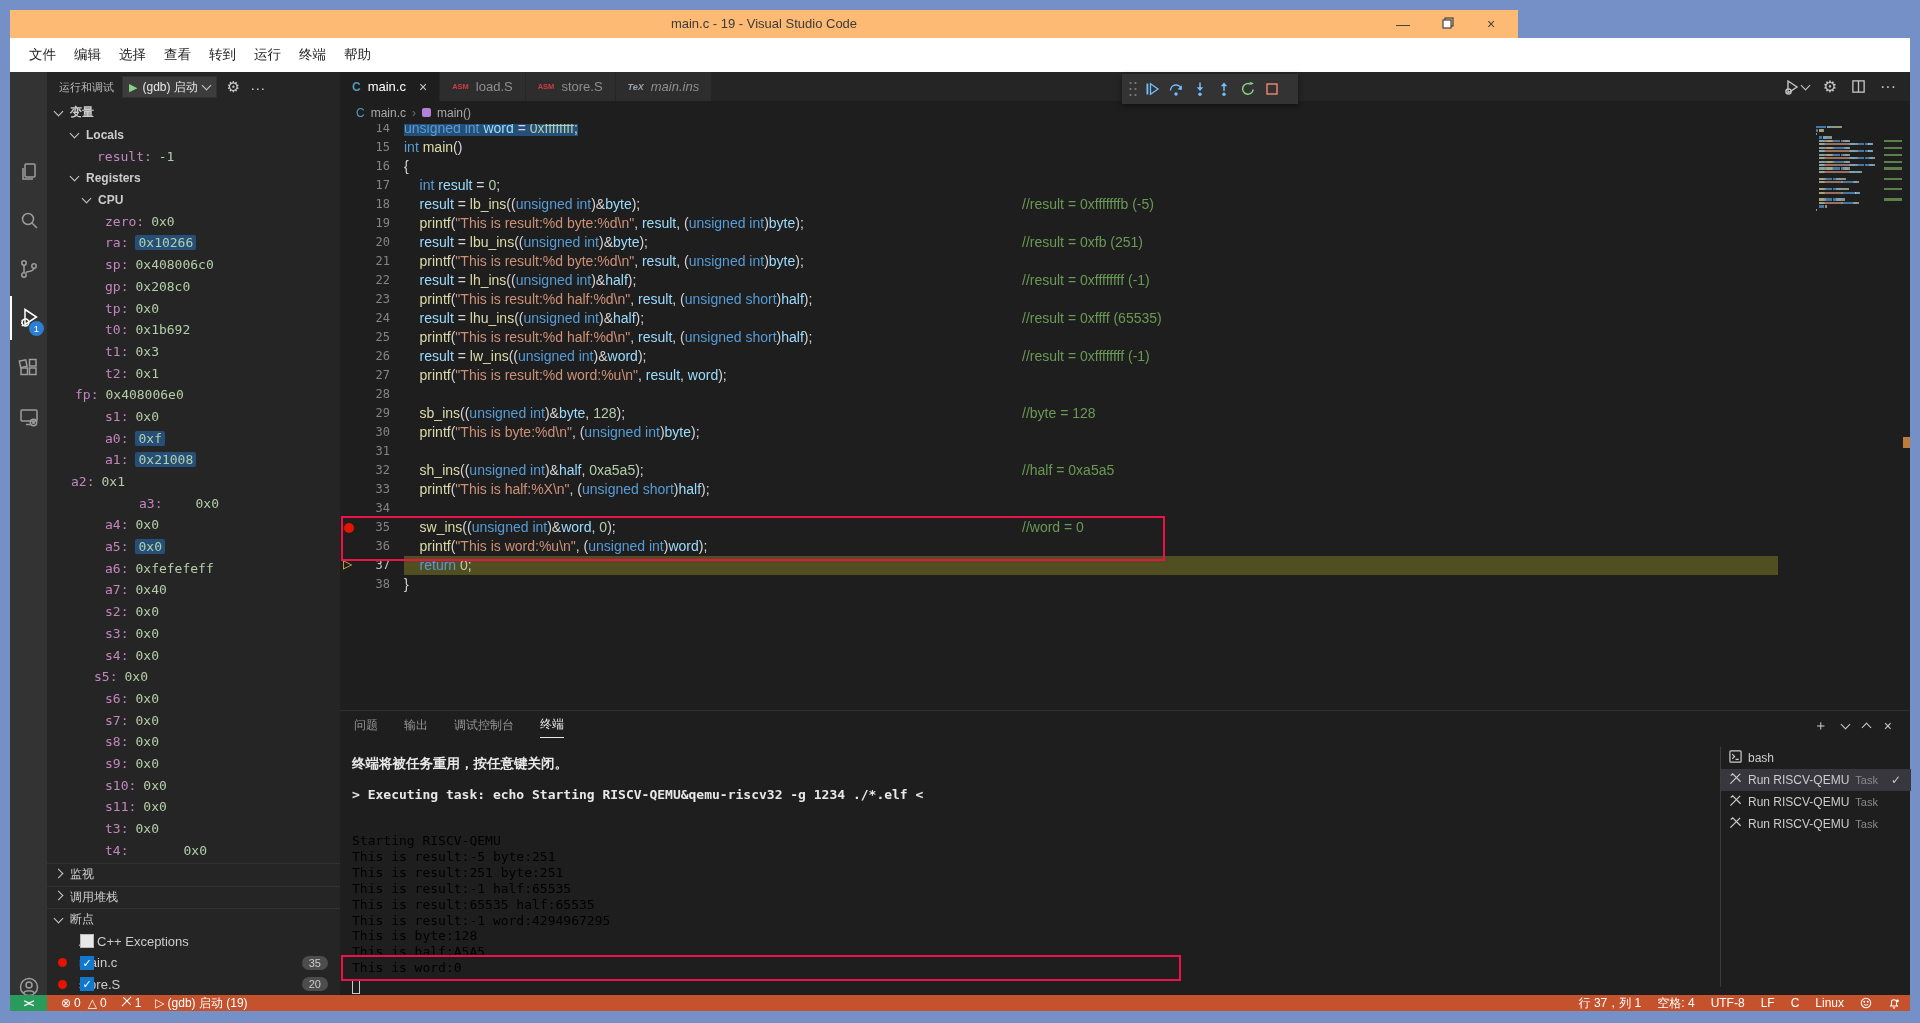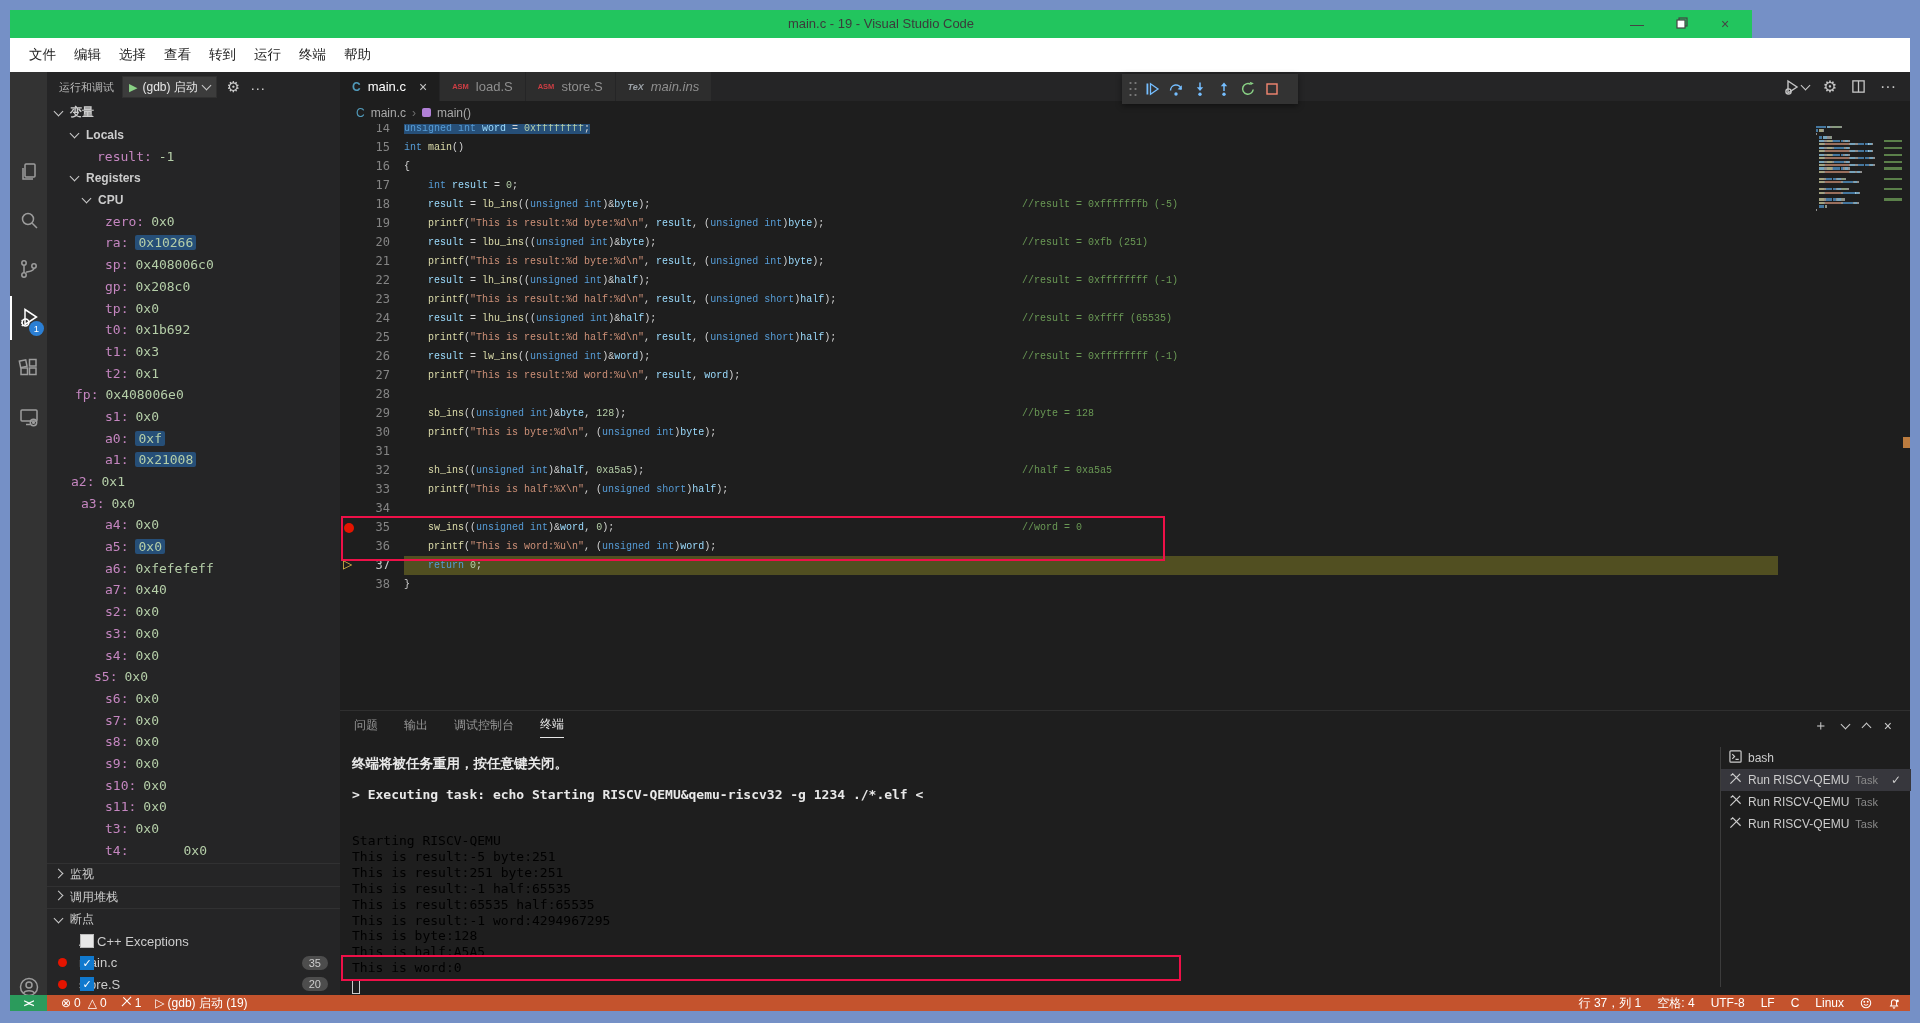--- a/index.html
+++ b/index.html
@@ -1,20 +1,20 @@
 <!DOCTYPE html>
 <html><head>
 <meta charset="utf-8">
 <style>
   html,body{margin:0;padding:0;background:#7590c6;font-family:"Liberation Sans","DejaVu Sans",sans-serif;}
   #canvas{position:relative;width:1920px;height:1023px;background:#7590c6;overflow:hidden;}
   .mono{font-family:"DejaVu Sans Mono",monospace;}
 
   
-  #titlebar{position:absolute;left:10px;top:10px;width:1742px;height:28px;background:#22c55e;}
+  #titlebar{position:absolute;left:10px;top:10px;width:1508px;height:28px;background:#fdba74;}
   #window-title{position:absolute;left:0;right:0;top:6px;text-align:center;font-size:13px;color:#3b3b3b;}
   .winctl{position:absolute;top:4px;width:30px;height:20px;color:#444;font-size:14px;text-align:center;line-height:20px;}
   #btn-min{right:100px}#btn-restore{right:55px}#btn-close{right:12px}
   #btn-restore svg{margin-top:3px}
   #menubar{position:absolute;left:10px;top:38px;width:1900px;height:34px;background:#ffffff;display:flex;align-items:center;padding-left:10px;box-sizing:border-box;}
   .menu-item{font-size:13.5px;color:#1e1e1e;padding:3px 9px;cursor:default;}
 
   
   #activitybar{position:absolute;left:10px;top:72px;width:37px;height:923px;background:#333333;}
   .act-item{position:absolute;left:0;width:37px;height:44px;display:flex;align-items:center;justify-content:center;}
@@ -65,21 +65,21 @@
   #breadcrumb{position:absolute;left:340px;top:101px;width:1570px;height:23px;background:#1e1e1e;display:flex;align-items:center;font-size:12px;color:#a9a9a9;padding-left:16px;box-sizing:border-box;gap:6px;}
   .bc-sep{color:#6e6e6e;}
   .sym-ico{width:9px;height:9px;background:#b180d7;border-radius:2px;display:inline-block;}
 
   #code{position:absolute;left:340px;top:124px;width:1570px;height:586px;background:#1e1e1e;overflow:hidden;}
   .cline{height:19px;display:flex;position:relative;white-space:pre;}
   .cline.first{margin-top:-5px;}
   .glyphcol{width:20px;flex:none;position:relative;}
   .lnum{width:30px;flex:none;text-align:right;color:#858585;font-family:"DejaVu Sans Mono",monospace;font-size:12px;line-height:19px;}
   .cline.cur .lnum{color:#c6c6c6;}
-  .ltext{padding-left:14px;position:relative;font-family:Liberation Mono, monospace;font-size:10px;line-height:19px;z-index:2;}
+  .ltext{padding-left:14px;position:relative;font-family:Liberation Sans, sans-serif;font-size:14px;line-height:19px;z-index:2;}
   .cline.cur::before{content:"";position:absolute;left:64px;width:1374px;top:0;bottom:0;background:#514f21;z-index:1;}
   .selwrap{background:#264f78;}
   .tk-k{color:#569cd6}.tk-f{color:#dcdcaa}.tk-v{color:#9cdcfe}.tk-n{color:#b5cea8}.tk-s{color:#ce9178}.tk-p{color:#d4d4d4}
   .cmt{position:absolute;left:632px;top:0;color:#6a9955;}
   .bp-glyph{position:absolute;left:4px;top:5px;width:10px;height:10px;border-radius:50%;background:#e51400;}
   .cur-glyph{position:absolute;left:3px;top:1px;color:#f2c94c;font-size:12px;}
 
   #minimap{position:absolute;left:1816px;top:126px;width:86px;height:92px;overflow:hidden;}
   .mm-row{position:absolute;height:2.2px;}
   #scroll-marker{position:absolute;left:1903px;top:437px;width:7px;height:11px;background:#bc7c3f;}
@@ -281,21 +281,21 @@
           <span class="tval hl">0xf</span>
         </div>
         <div class="trow" style="padding-left: 58px;">
           <span class="tname">a1:</span>
           <span class="tval hl">0x21008</span>
         </div>
         <div class="trow" style="padding-left: 24px;">
           <span class="tname">a2:</span>
           <span class="tval">0x1</span>
         </div>
-        <div class="trow" style="padding-left: 34px;">
+        <div class="trow" style="padding-left: 92px; gap: 26px;">
           <span class="tname">a3:</span>
           <span class="tval">0x0</span>
         </div>
         <div class="trow" style="padding-left: 58px;">
           <span class="tname">a4:</span>
           <span class="tval">0x0</span>
         </div>
         <div class="trow" style="padding-left: 58px;">
           <span class="tname">a5:</span>
           <span class="tval hl">0x0</span>

